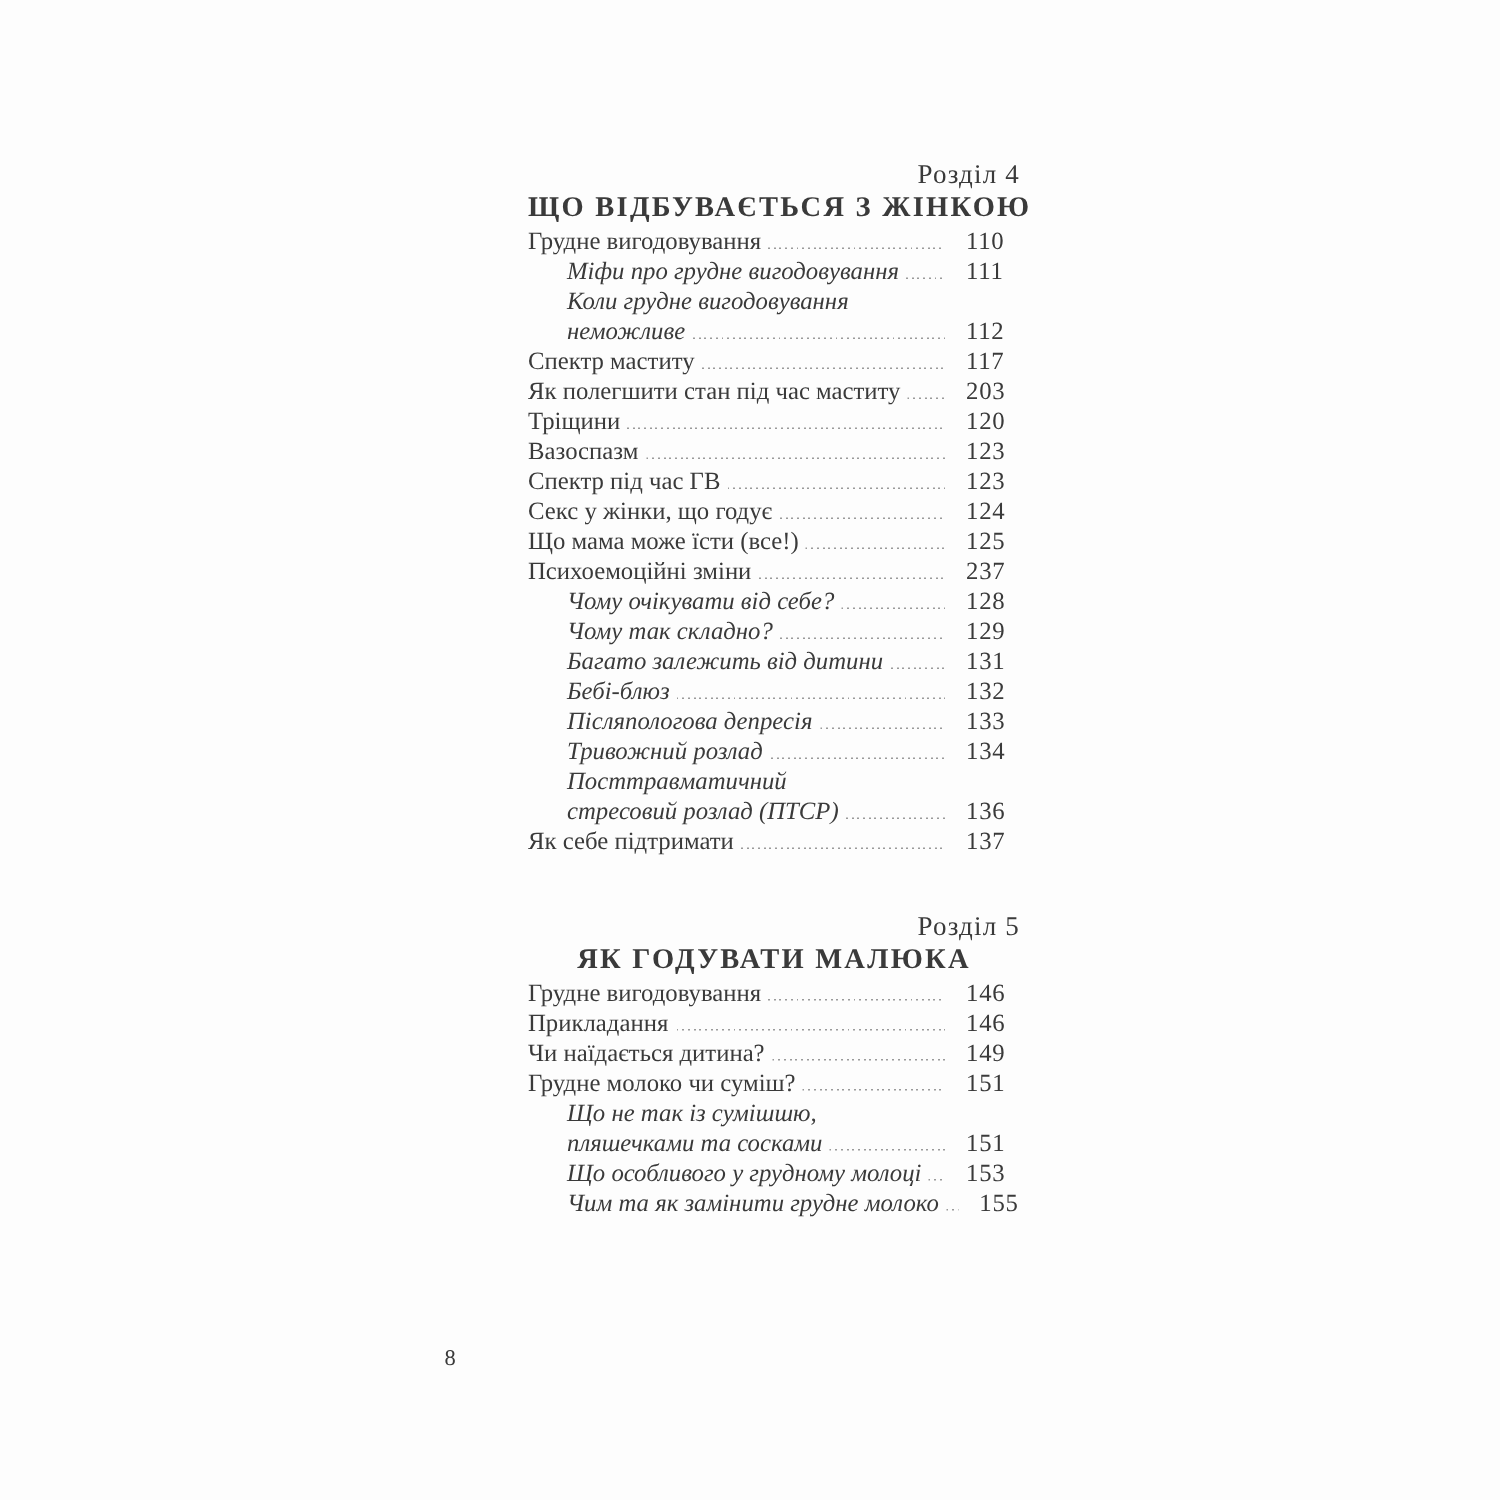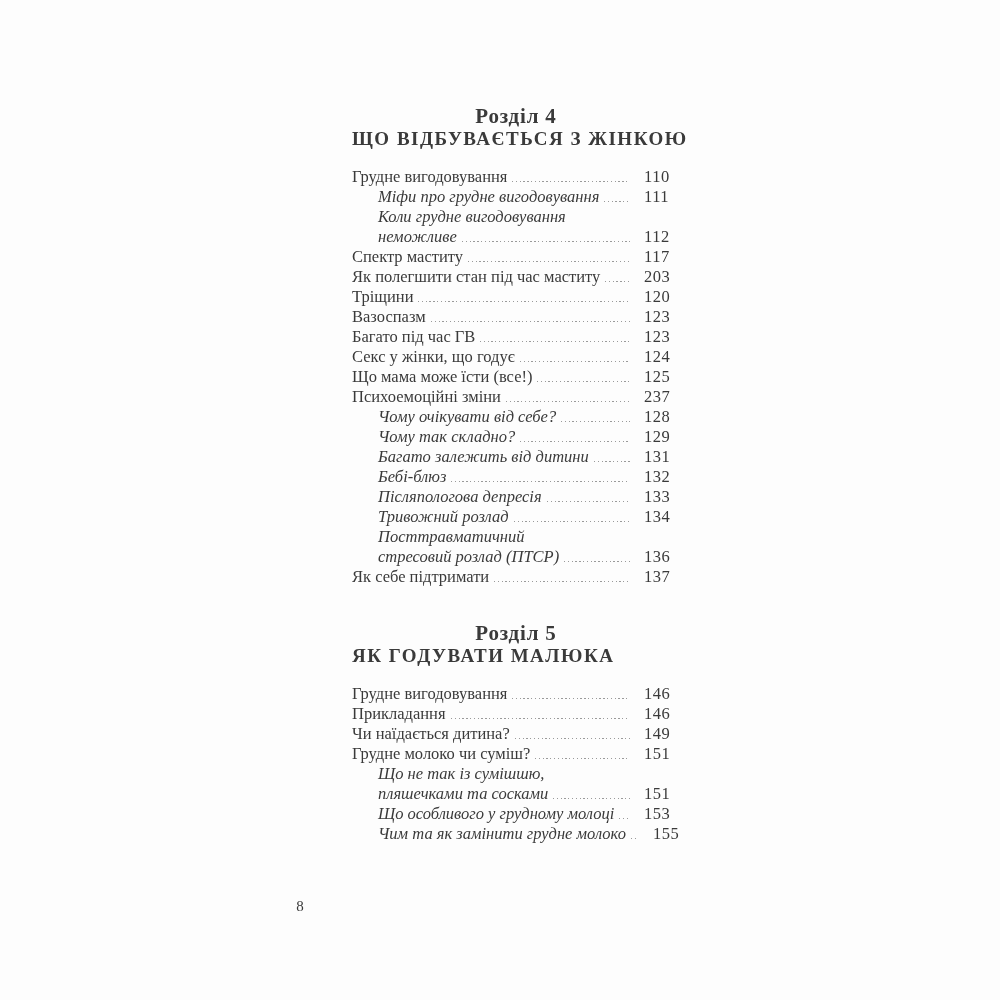--- a/index.html
+++ b/index.html
@@ -21,36 +21,35 @@
     color: var(--text-color);
     overflow: hidden;
   }
   .content {
     position: absolute;
     left: 352px; top: 106px;
     width: 328px;
   }
   .toc-section + .toc-section { margin-top: 36px; }
   .chapter-label {
-    text-align: center;
-    font-size: 21px;
+    text-align: right;
+    font-size: 18px;
     line-height: 20px;
     letter-spacing: 0.8px;
-    font-weight: bold;
   }
   .chapter-title {
-    text-align: left;
+    text-align: center;
     font-size: 19px;
     line-height: 24px;
     font-weight: bold;
     letter-spacing: 1.5px;
     margin-top: 1px;
     white-space: nowrap;
   }
-  .entries { margin-top: 16px; }
+  .entries { margin-top: 0; }
   .toc-row {
     display: flex;
     align-items: baseline;
     font-size: 16.5px;
     line-height: 20px;
     white-space: nowrap;
   }
   .toc-row.sub {
     padding-left: 26px;
     font-style: italic;
@@ -135,21 +134,21 @@
     <span class="toc-page">120</span>
   </div>
 
   <div class="toc-row">
     <span class="toc-text">Вазоспазм</span>
     <span class="leader"></span>
     <span class="toc-page">123</span>
   </div>
 
   <div class="toc-row">
-    <span class="toc-text">Багато під час ГВ</span>
+    <span class="toc-text">Спектр під час ГВ</span>
     <span class="leader"></span>
     <span class="toc-page">123</span>
   </div>
 
   <div class="toc-row">
     <span class="toc-text">Секс у жінки, що годує</span>
     <span class="leader"></span>
     <span class="toc-page">124</span>
   </div>
 

